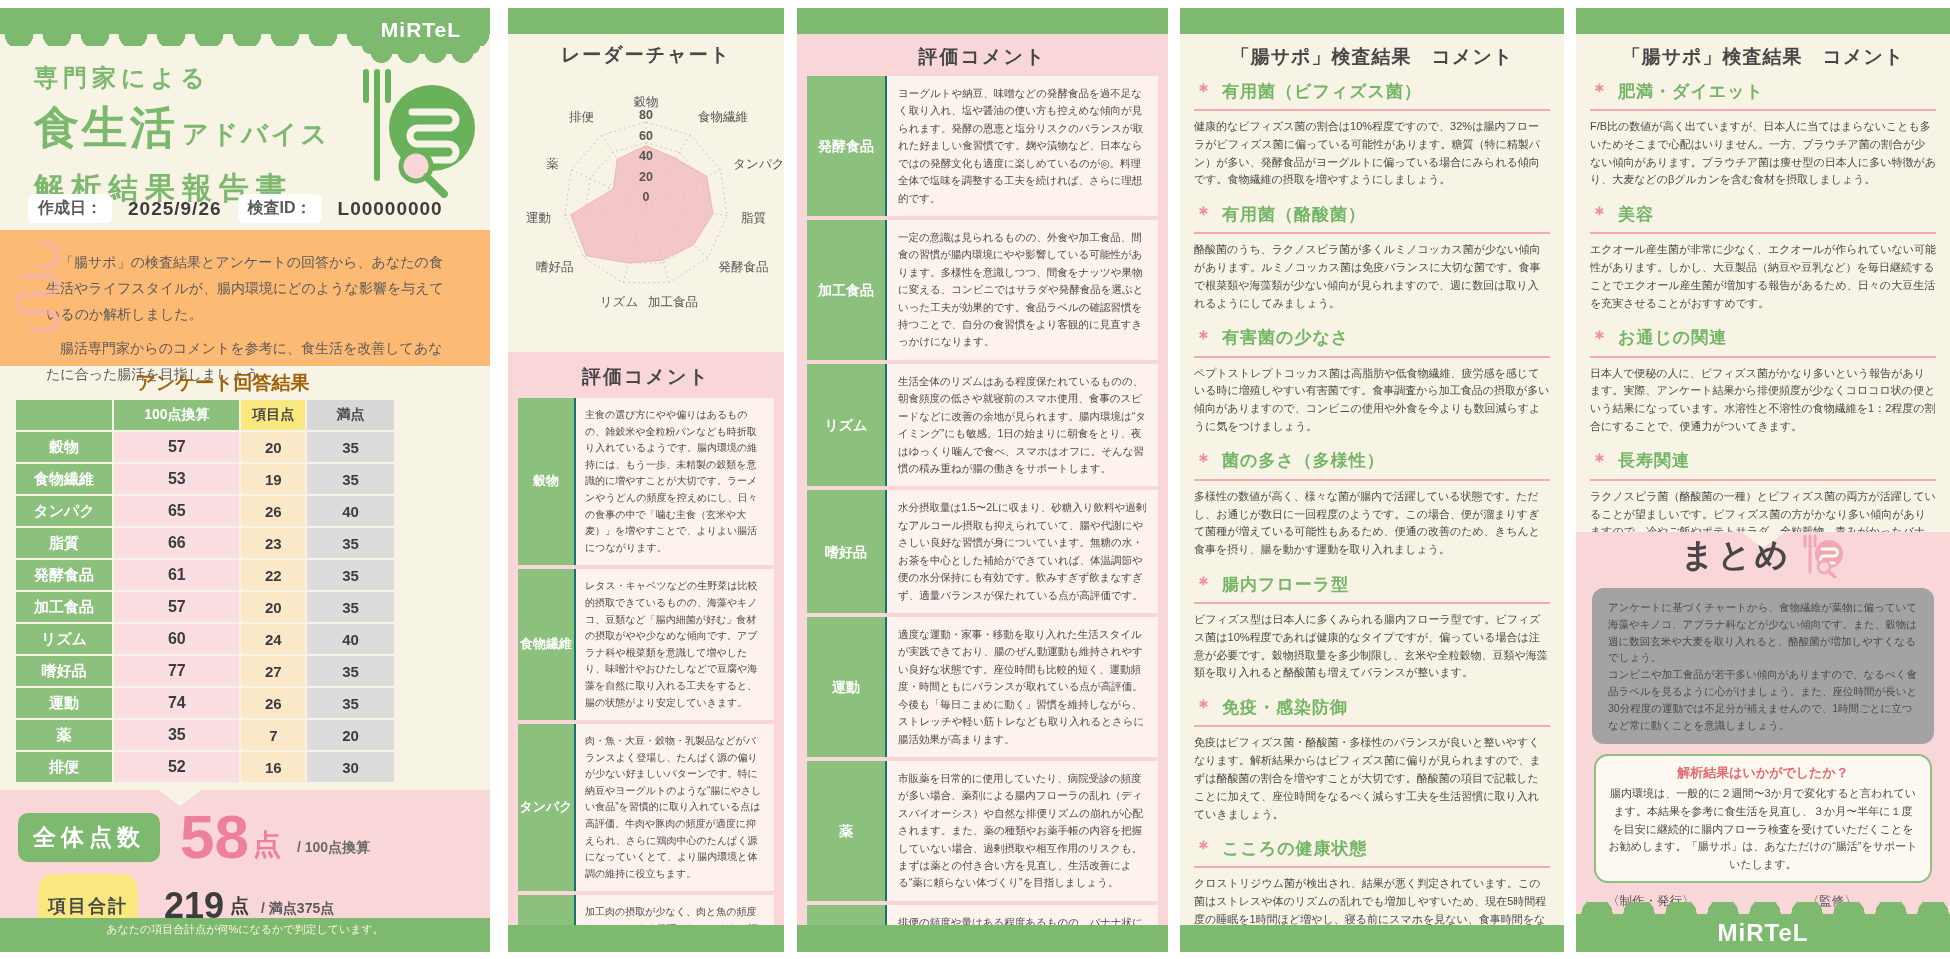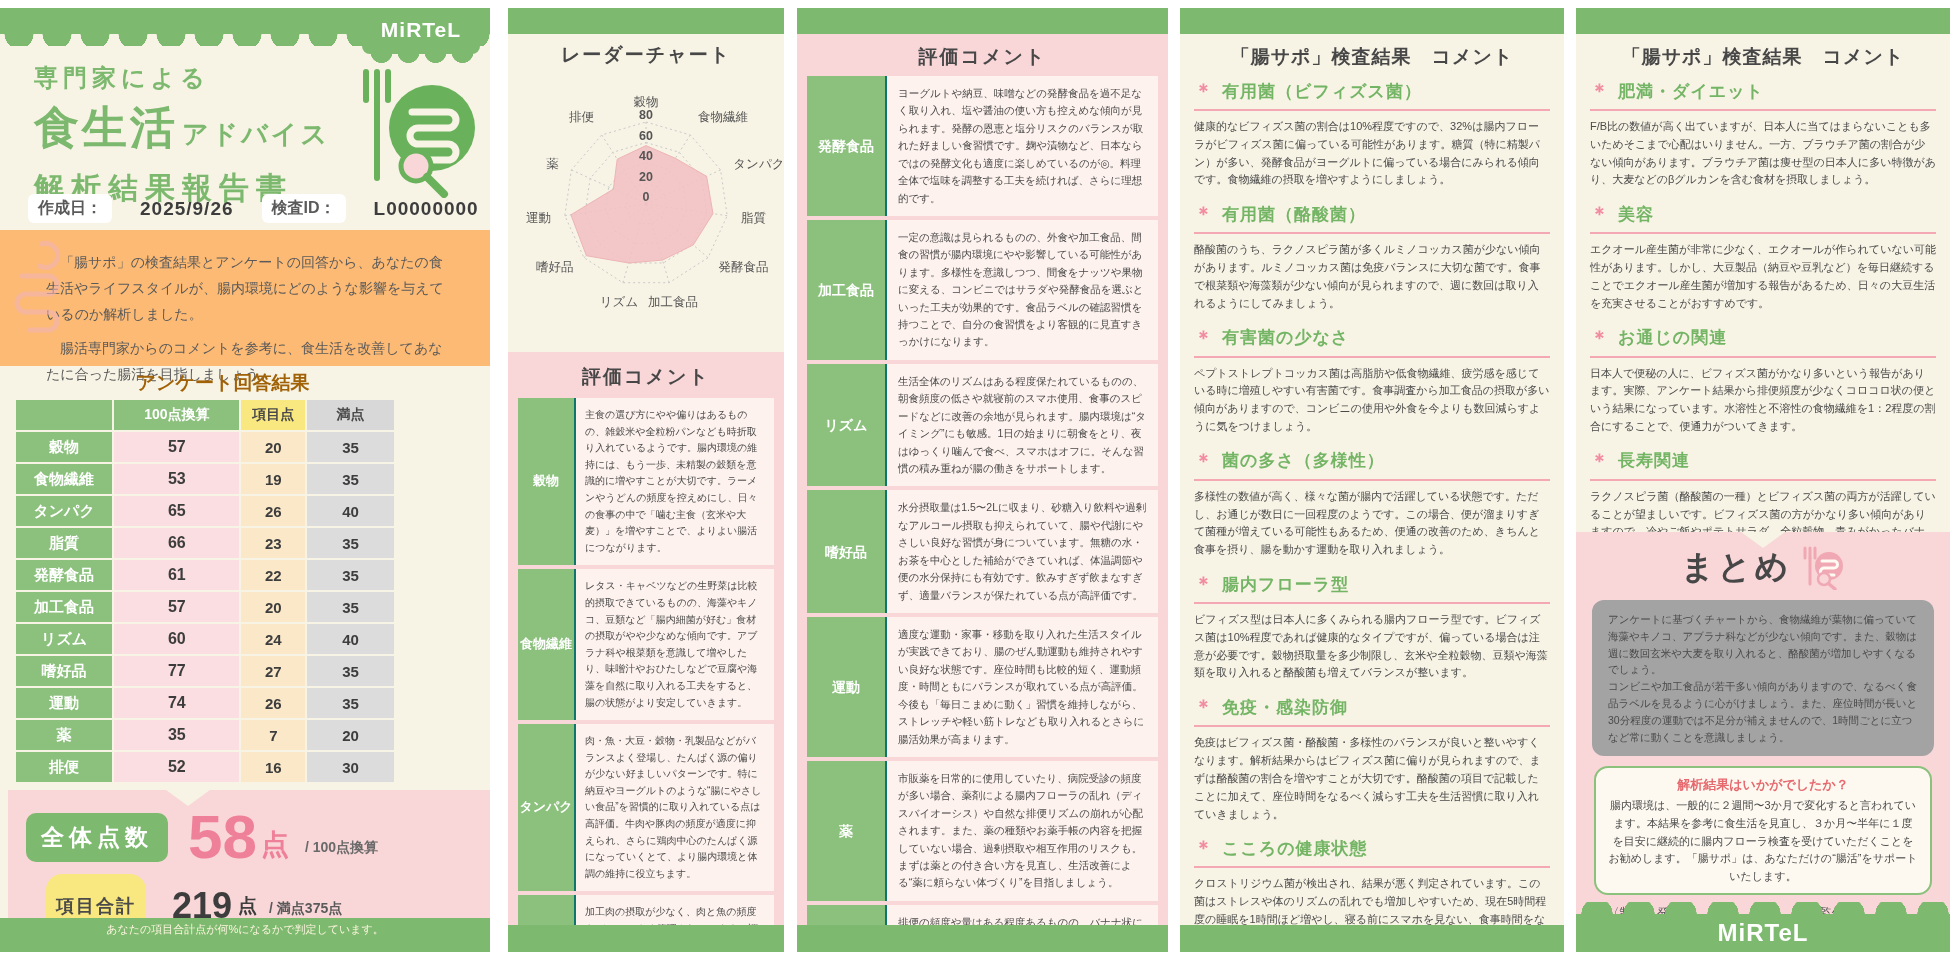--- a/index.html
+++ b/index.html
@@ -21,41 +21,41 @@
      color:#fff;font-weight:bold;font-size:21px;text-align:center;line-height:44px;letter-spacing:1px;}
   .badge::after{content:"";position:absolute;left:6px;right:6px;top:44px;height:11px;
      background:radial-gradient(circle at 50% 0,#7db96f 62%,rgba(0,0,0,0) 64%);background-size:27px 11px;background-repeat:repeat-x;}
   .p1-title{position:absolute;left:34px;top:54px;color:#7cb96e;}
   .t1{font-size:24px;font-weight:bold;letter-spacing:5px;}
   .t2{margin-top:4px;display:flex;align-items:baseline;letter-spacing:3px;}
   .t2 .big{font-size:45px;font-weight:bold;}
   .t2 .small{font-size:26px;font-weight:bold;margin-left:4px;}
   .t3{margin-top:10px;font-size:30px;font-weight:bold;letter-spacing:7px;}
   .p1-icon{position:absolute;right:12px;top:58px;}
-  .p1-meta{position:absolute;left:28px;top:186px;display:flex;align-items:center;gap:28px;white-space:nowrap;text-align:center;}
+  .p1-meta{position:absolute;left:28px;top:186px;display:flex;align-items:center;gap:16px;white-space:nowrap;text-align:center;}
   .pill{background:#fff;border-radius:6px;padding:4px 10px;font-size:16px;font-weight:bold;color:#5a5a5a;}
   .mval{font-size:19px;font-weight:bold;color:#3d3d3d;letter-spacing:1px;}
   .p1-intro{position:absolute;left:0;top:222px;width:100%;height:136px;background:#fdba74;box-sizing:border-box;
      padding:20px 38px 0 46px;font-size:14px;line-height:1.85;color:#5a5a5a;}
   .p1-intro p{margin:0;text-indent:1em;}
   .p1-intro p+p{margin-top:8px;}
   .doodle{position:absolute;left:2px;top:6px;opacity:.55;}
   .p1-survey-title{position:absolute;left:0;top:362px;width:410px;text-align:center;font-size:19px;font-weight:bold;color:#a16207;padding-left:18px;}
   .p1-table{position:absolute;left:14px;top:390px;width:382px;}
   .p1-table table{width:100%;border-collapse:separate;border-spacing:2px;}
   .p1-table th,.p1-table td{height:28px;text-align:center;font-weight:bold;}
   .p1-table .c0{width:98px;background:#8bc17c;color:#fff;font-size:15px;}
   .p1-table thead .c0{background:#8bc17c;}
   .p1-table thead .c1{background:#8bc17c;color:#fff;font-size:14px;}
   .p1-table thead .c2{background:#f8e87f;color:#4a4a4a;font-size:14px;}
   .p1-table thead .c3{background:#d8d8d8;color:#4a4a4a;font-size:14px;}
   .p1-table tbody .c1{width:128px;background:#fbdee1;color:#3d3d3d;font-size:16px;}
   .p1-table tbody .c2{width:64px;background:#fae8c9;color:#3d3d3d;font-size:15px;}
   .p1-table tbody .c3{width:88px;background:#dcdcdc;color:#3d3d3d;font-size:15px;}
-  .p1-score{position:absolute;left:8px;top:782px;width:100%;height:144px;background:#f9d6d8;}
+  .p1-score{position:absolute;left:0;top:782px;width:100%;height:144px;background:#f9d6d8;}
   .p1-score::before{content:"";position:absolute;left:158px;top:0;width:0;height:0;
      border-left:22px solid transparent;border-right:22px solid transparent;border-top:16px solid #f7f3e5;}
   .scorerow{display:flex;align-items:center;padding-left:18px;margin-top:16px;}
   .total-label{background:#7db96f;color:#fff;font-size:23px;font-weight:bold;letter-spacing:5px;padding:9px 15px;border-radius:10px;}
   .total-value{font-size:62px;font-weight:bold;color:#ef8099;margin-left:20px;line-height:1;}
   .total-unit{font-size:28px;font-weight:bold;color:#ef8099;margin-left:4px;margin-top:16px;}
   .total-suffix{font-size:14px;font-weight:bold;color:#6a6a6a;margin-left:16px;margin-top:22px;}
   .subrow{display:flex;align-items:center;padding-left:38px;margin-top:6px;}
   .sub-label{background:#f8e87f;color:#4a4a4a;font-size:18px;font-weight:bold;letter-spacing:2px;padding:20px 10px;border-radius:16px;}
   .sub-value{font-size:36px;font-weight:bold;color:#3d3d3d;margin-left:26px;line-height:1;}
@@ -95,21 +95,21 @@
   .sec-h{display:flex;align-items:center;}
   .ast{color:#f28ba0;font-size:19px;font-weight:bold;margin-right:9px;}
   .sec-t{color:#74b565;font-size:17px;font-weight:bold;letter-spacing:1px;}
   .rule{height:2px;background:#f3a8b4;margin:5px 0 7px;}
   .sec-b{font-size:11px;line-height:1.62;color:#4a4a4a;}
 
   
   .p5-pink{position:absolute;left:0;right:0;top:524px;bottom:0;background:#f9d6d8;}
   .p5-pink::before{content:"";position:absolute;left:50%;margin-left:-22px;top:0;width:0;height:0;
      border-left:22px solid transparent;border-right:22px solid transparent;border-top:16px solid #f7f3e5;}
-  .sum-head{margin-top:12px;display:flex;align-items:center;justify-content:center;}
+  .sum-head{display:flex;align-items:center;justify-content:center;}
   .sum-title{font-size:33px;font-weight:bold;color:#474747;letter-spacing:3px;}
   .sum-box{margin:10px 16px 0;background:#a3a3a3;border-radius:12px;padding:11px 16px;font-size:10.5px;line-height:1.6;color:#4a4a4a;}
   .sum-box p{margin:0;}
   .fb-box{margin:10px 18px 0;background:#fdf9f0;border:2px solid #8bc17c;border-radius:14px;padding:8px 12px;}
   .fb-title{text-align:center;color:#e5696e;font-size:13px;font-weight:bold;margin-bottom:3px;}
   .fb-text{font-size:11px;line-height:1.6;color:#4a4a4a;text-align:center;}
   .credits{margin:8px 6px 0;display:flex;justify-content:space-around;text-align:center;font-size:12.5px;color:#555;line-height:1.7;}
   .credits b{font-weight:bold;color:#4a4a4a;}
   .p5-bottom{position:absolute;left:0;right:0;bottom:0;height:38px;background:#7db96f;color:#fff;
      text-align:center;font-size:24px;font-weight:bold;line-height:38px;letter-spacing:1px;}

